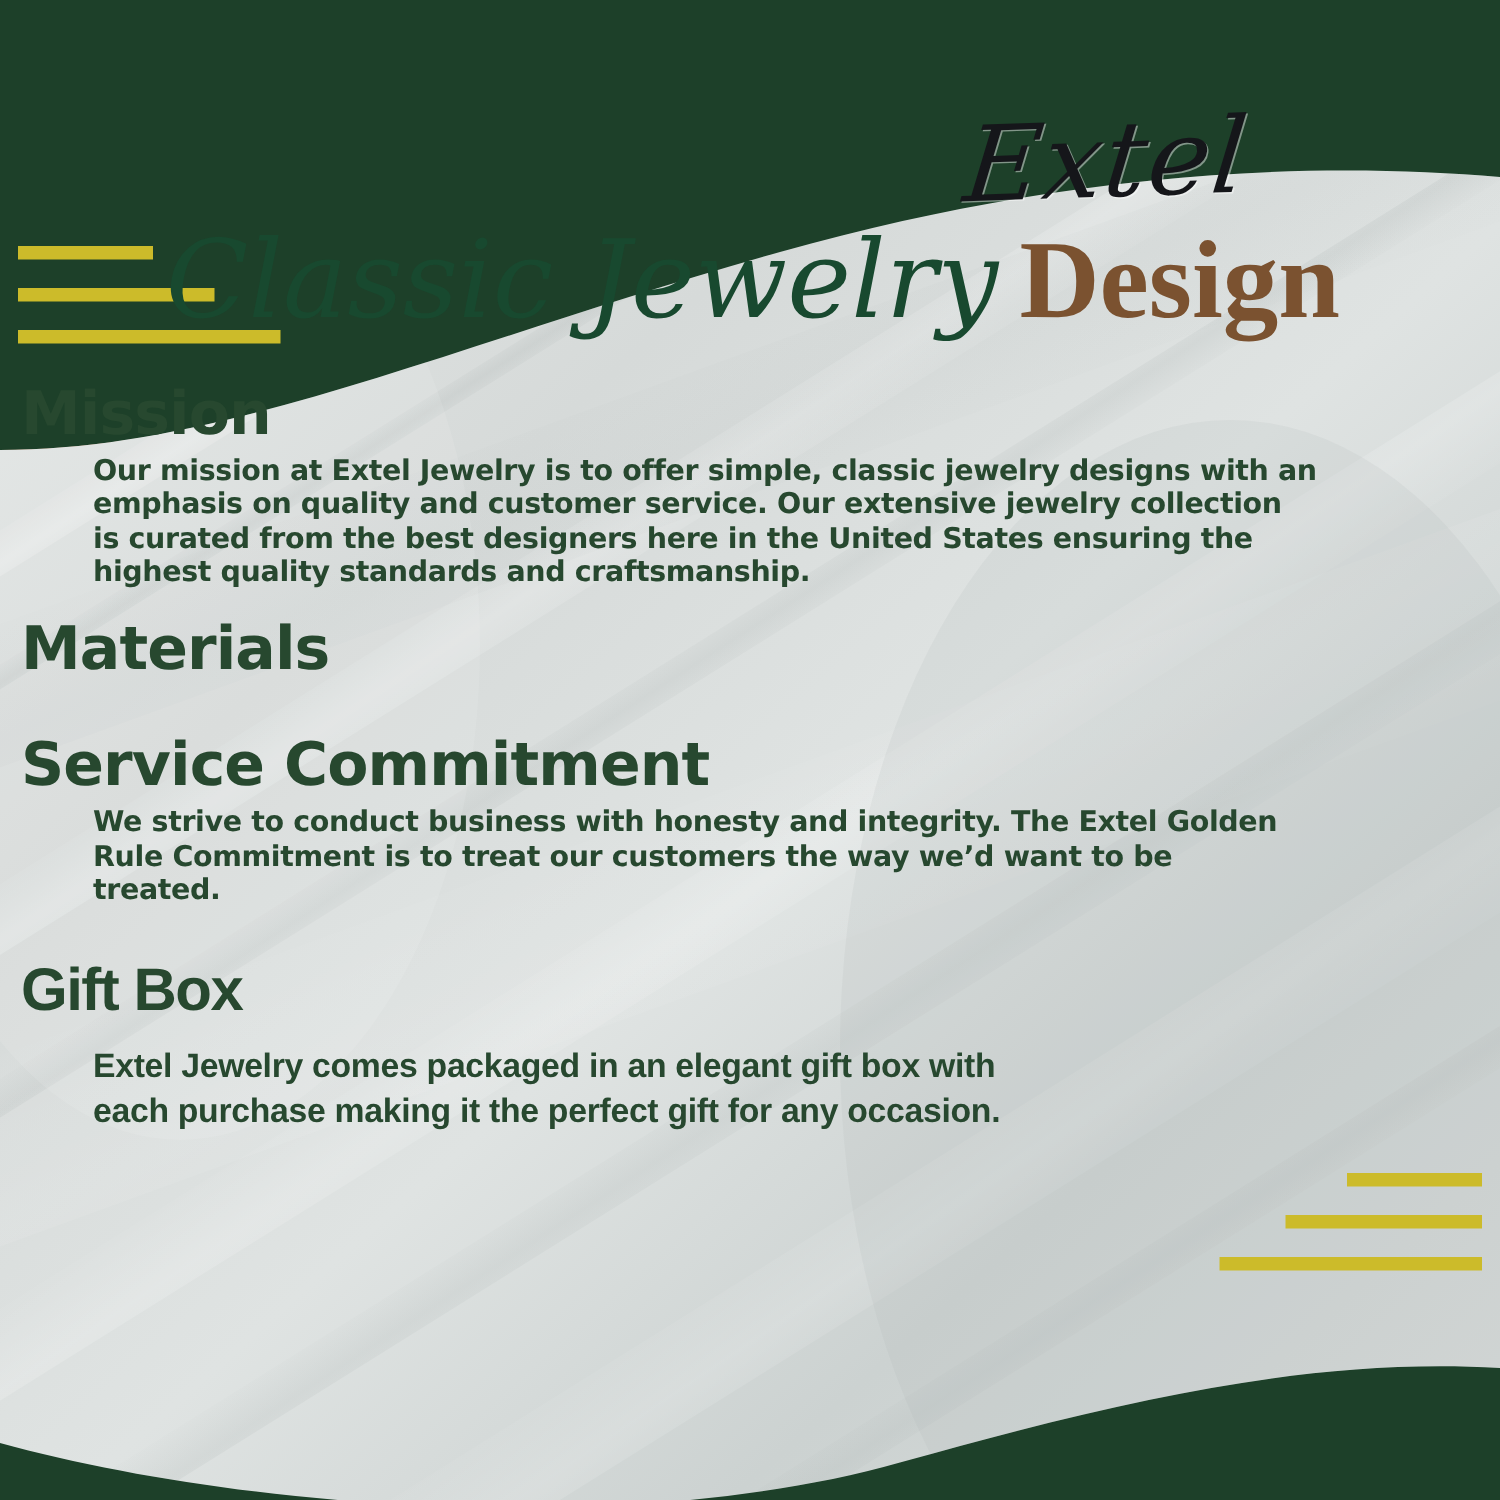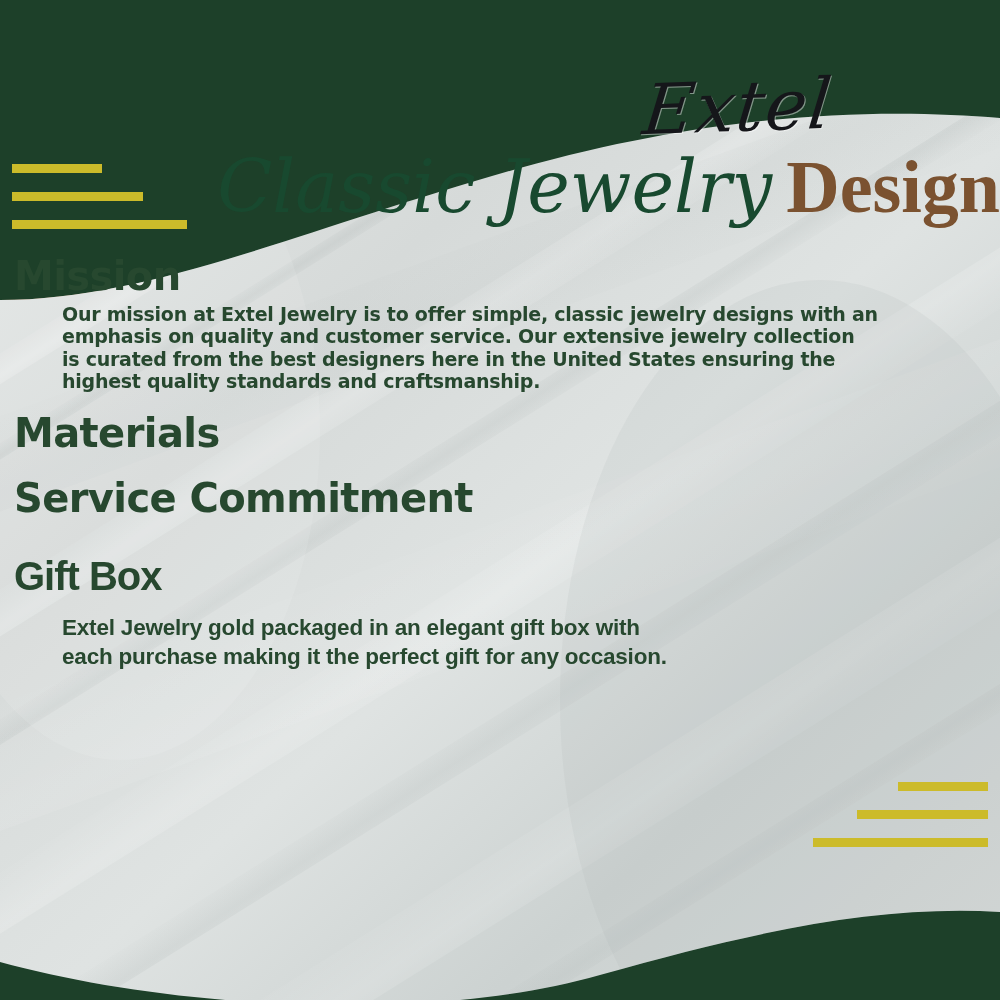--- a/index.html
+++ b/index.html
@@ -75,21 +75,21 @@
     letter-spacing: 1px;
     transform: skewX(-8deg) rotate(-2deg);
     text-shadow: 1px 1px 0 rgba(255,255,255,0.45);
   }
 
   #headline {
     position: absolute;
     left: 4px;
     right: 0;
     top: 150px;
-    text-align: right;
+    text-align: center;
     white-space: nowrap;
     line-height: 1;
   }
   #headline-main {
     font-family: "DejaVu Serif", "Liberation Serif", serif;
     font-style: italic;
     font-weight: 400;
     font-size: 72px;
     color: #18492f;
     letter-spacing: 0px;
@@ -142,21 +142,21 @@
     font-family: "Liberation Sans Narrow", "Liberation Sans", sans-serif;
     font-stretch: condensed;
     font-weight: 700;
     font-size: 22.5px;
     line-height: 1.3;
     letter-spacing: -0.2px;
   }
 
   
   #section-mission   { margin-bottom: 20px; }
-  #section-materials { margin-bottom: 22px; }
+  #section-materials { margin-bottom: 34px; }
   #section-service   { margin-bottom: 4px; }
   #section-giftbox .section-body { margin-top: 14px; }
 </style>
 </head>
 <body>
 
 <div id="poster">
 
   <svg id="bg-layer" viewBox="0 0 1000 1000" width="1000" height="1000" preserveAspectRatio="none">
     <defs>
@@ -258,22 +258,25 @@
 is curated from the best designers here in the United States ensuring the
 highest quality standards and craftsmanship.</p>
     </div>
 
     <div class="section" id="section-materials">
       <h2 class="section-heading" style="color: rgb(39, 72, 47);">Materials</h2>
     </div>
 
     <div class="section" id="section-service">
       <h2 class="section-heading" style="color: rgb(39, 72, 47);">Service Commitment</h2>
+      <p class="section-body" style="color: rgb(39, 72, 47);">We strive to conduct business with honesty and integrity. The Extel Golden
+Rule Commitment is to treat our customers the way we’d want to be
+treated.</p>
     </div>
 
     <div class="section condensed" id="section-giftbox">
       <h2 class="section-heading" style="color: rgb(39, 72, 47);">Gift Box</h2>
-      <p class="section-body" style="color: rgb(39, 72, 47);">Extel Jewelry gold packaged in an elegant gift box with
+      <p class="section-body" style="color: rgb(39, 72, 47);">Extel Jewelry comes packaged in an elegant gift box with
 each purchase making it the perfect gift for any occasion.</p>
     </div>
 
   </div>
 </div>
 
 </body></html>

